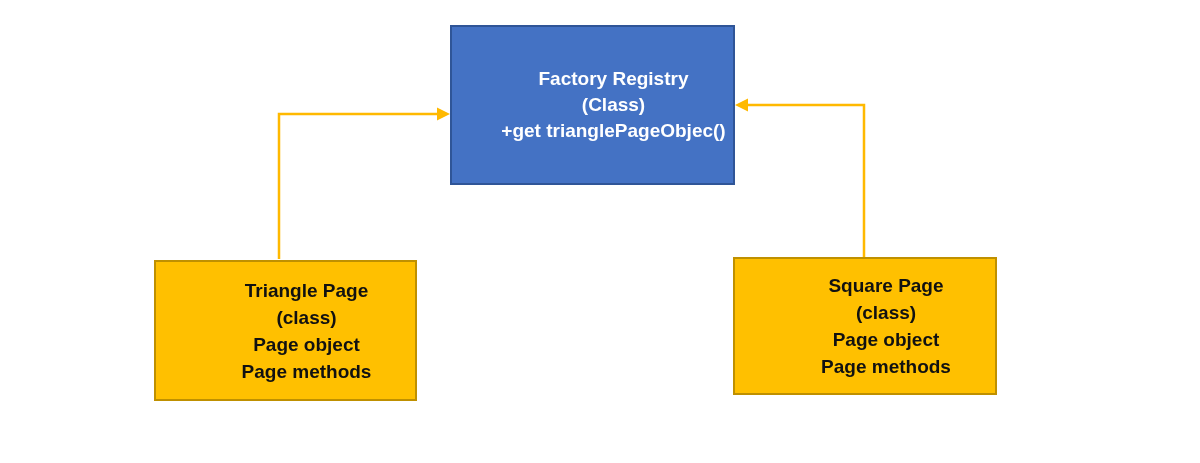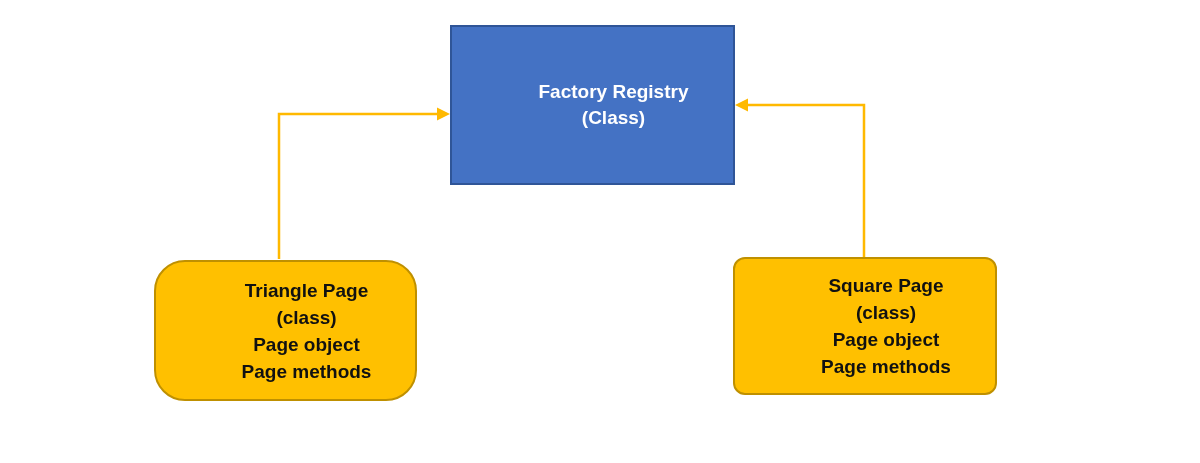--- a/index.html
+++ b/index.html
@@ -54,45 +54,46 @@
   }
   .node-page {
     background: var(--page-fill);
     border: 2px solid var(--page-border);
     color: var(--page-text);
     font-size: 19px;
     line-height: 27px;
   }
   .node-triangle {
     left: 154px; top: 260px;
-    width: 263px; height: 141px; border-radius: 31px;
+    width: 263px; height: 141px;
   }
   .node-square {
     left: 733px; top: 257px;
-    width: 264px; height: 138px; border-radius: 12px;
+    width: 264px; height: 138px;
   }
   .node-line { white-space: nowrap; }
 </style>
 </head>
 <body>
 
 <div class="canvas">
 
   <svg class="connector-layer" viewBox="0 0 1200 463" xmlns="http://www.w3.org/2000/svg" aria-hidden="true">
 
     <path class="connector-line" d="M 279 259 L 279 114 L 439 114"></path>
     <polygon class="arrowhead" points="450,114 437,107.5 437,120.5"></polygon>
 
     <path class="connector-line" d="M 864 258 L 864 105 L 746 105"></path>
     <polygon class="arrowhead" points="735,105 748,98.5 748,111.5"></polygon>
   </svg>
 
   <div class="node node-factory">
     <div class="node-line">Factory Registry</div>
     <div class="node-line">(Class)</div>
+    <div class="node-line">+get trianglePageObjec()</div>
   </div>
 
   <div class="node node-page node-triangle">
     <div class="node-line">Triangle Page</div>
     <div class="node-line">(class)</div>
     <div class="node-line">Page object</div>
     <div class="node-line">Page methods</div>
   </div>
 
   <div class="node node-page node-square">

